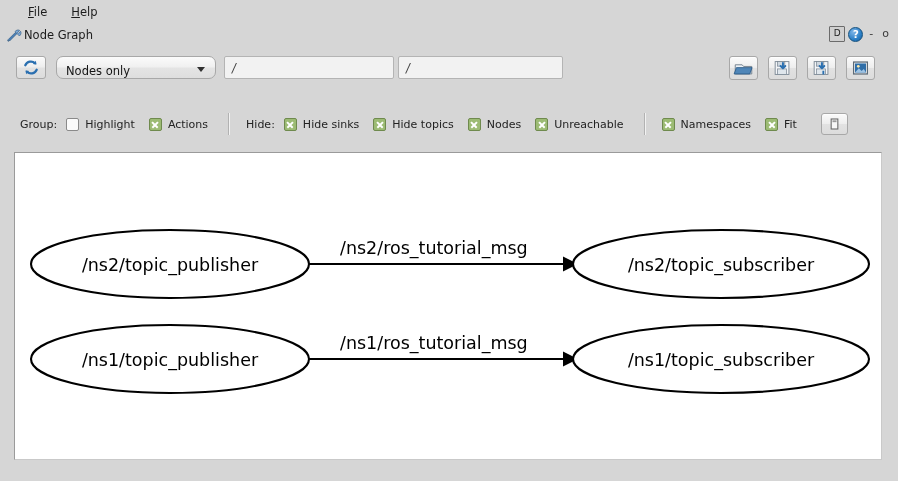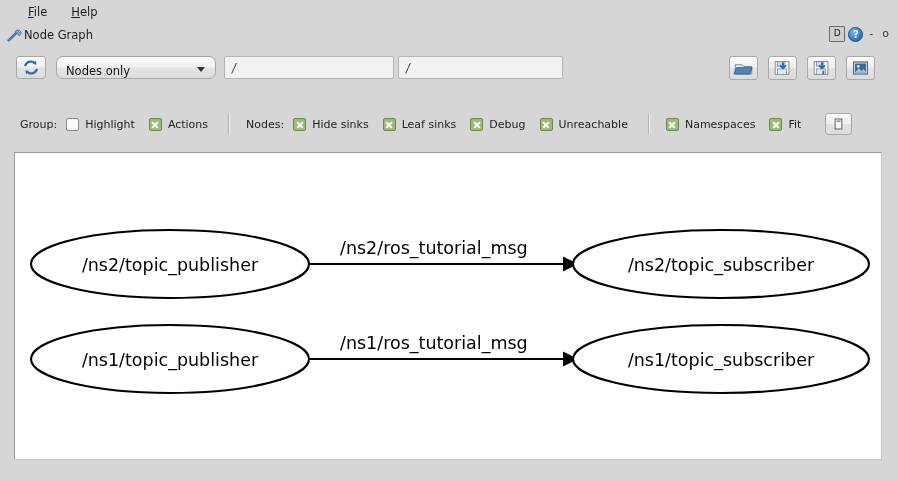--- a/index.html
+++ b/index.html
@@ -398,35 +398,35 @@
       <span class="cb-text">Highlight</span>
     </div>
 
     <div class="cb-group">
       <span class="cbox checked"></span>
       <span class="cb-text">Actions</span>
     </div>
 
     <span class="vsep"></span>
 
-    <span class="opt-label">Nodes:</span>
+    <span class="opt-label">Hide:</span>
 
     <div class="cb-group">
       <span class="cbox checked"></span>
       <span class="cb-text">Hide sinks</span>
     </div>
 
     <div class="cb-group">
       <span class="cbox checked"></span>
-      <span class="cb-text">Leaf sinks</span>
-    </div>
-
-    <div class="cb-group">
-      <span class="cbox checked"></span>
-      <span class="cb-text">Debug</span>
+      <span class="cb-text">Hide topics</span>
+    </div>
+
+    <div class="cb-group">
+      <span class="cbox checked"></span>
+      <span class="cb-text">Nodes</span>
     </div>
 
     <div class="cb-group">
       <span class="cbox checked"></span>
       <span class="cb-text">Unreachable</span>
     </div>
 
     <span class="vsep"></span>
 
     <div class="cb-group">

